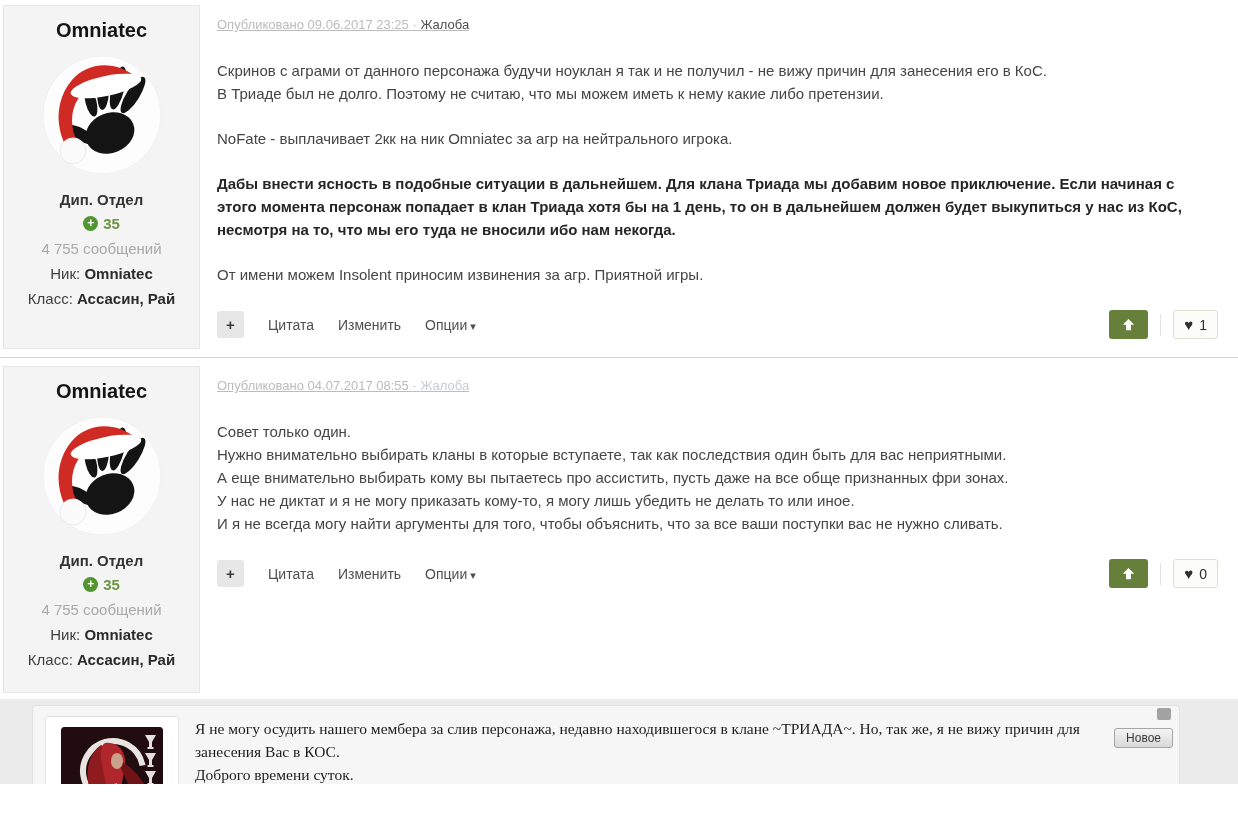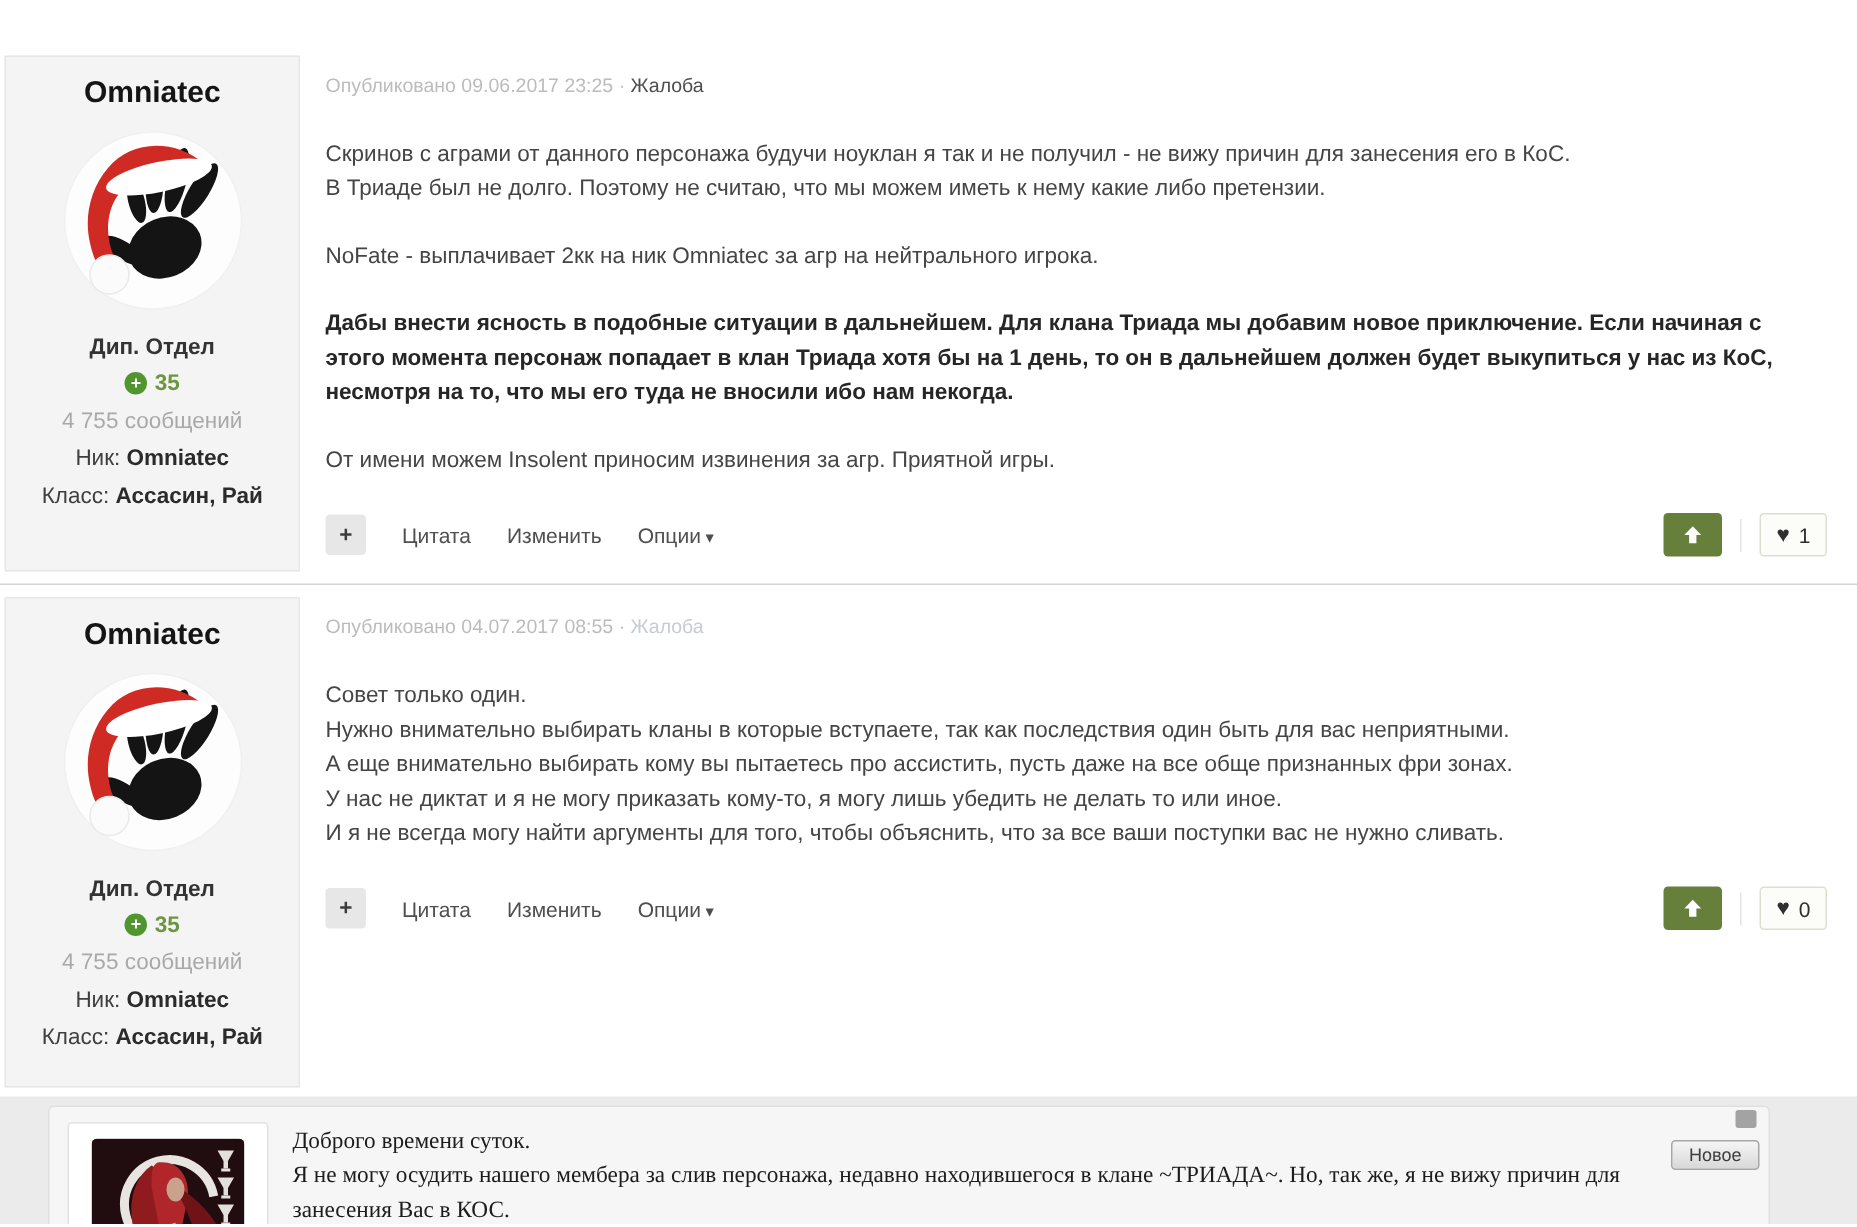--- a/index.html
+++ b/index.html
@@ -1,19 +1,19 @@
 <!DOCTYPE html>
 <html><head>
 <meta charset="utf-8">
 <style>
   * { box-sizing: border-box; }
   html,body { margin:0; padding:0; background:#ffffff; }
   .page {
     width:1238px; height:784px; overflow:hidden; position:relative;
-    background:#ffffff; font-family:"Liberation Sans", sans-serif;margin-top:32px;
+    background:#ffffff; font-family:"Liberation Sans", sans-serif;
   }
 
   
   .post { display:flex; align-items:stretch; padding:5px 0 6px 3px; }
   .author-pane {
     width:197px; min-width:197px; background:#f4f4f4; border:1px solid #e7e7e7;
     text-align:center; padding:13px 4px 16px;
   }
   .author-name { font-size:20px; font-weight:bold; color:#151515; margin-bottom:13px; }
   .avatar-wrap { width:120px; height:120px; margin:0 auto 16px; border-radius:50%; overflow:hidden; }
@@ -22,21 +22,21 @@
   .rep-icon {
     width:15px; height:15px; border-radius:50%; background:#51952e; color:#ffffff;
     font-size:12px; line-height:15px; font-weight:bold; text-align:center;
   }
   .rep-count { color:#6d9440; font-weight:bold; font-size:15px; }
   .posts-count { color:#a9a9a9; font-size:15px; margin-bottom:8px; }
   .info-line { font-size:15px; color:#3f3f3f; margin-bottom:8px; }
   .info-line b { color:#2b2b2b; }
 
   .content-pane { flex:1; padding:12px 20px 0 17px; display:flex; flex-direction:column; }
-  .post-header { font-size:13px; color:#bcbcbc; margin-bottom:27px; }
+  .post-header { font-size:13px; color:#bcbcbc; margin-bottom:27px;text-decoration:underline; }
   .report-link { color:#4d4d4d; cursor:pointer; }
   .report-link.faded { color:#c6ccd2; }
   .para { font-size:15px; line-height:23px; color:#454545; margin-bottom:22px; }
   .para.bold { font-weight:bold; color:#262626; }
   .post-footer { margin-top:2px; display:flex; align-items:center; gap:24px; padding-bottom:10px; }
   .plus-btn {
     width:27px; height:27px; background:#e7e7e7; border-radius:3px; color:#3c3c3c;
     font-weight:bold; text-align:center; line-height:27px; font-size:15px; cursor:pointer;
   }
   .footer-link { font-size:14px; color:#4f4f4f; cursor:pointer; }
@@ -248,22 +248,22 @@
                 <path d="M84 26 H95 L91 33 V38 H88 V33 Z"></path>
                   <rect x="86.5" y="38" width="6" height="2"></rect>
                 <path d="M84 44 H95 L91 51 V56 H88 V51 Z"></path>
                   <rect x="86.5" y="56" width="6" height="2"></rect>
               </g>
             </svg>
           </div>
 
         </div>
         <div class="legacy-body">
+          <div class="legacy-line">Я не могу осудить нашего мембера за слив персонажа, недавно находившегося в клане ~ТРИАДА~. Но, так же, я не вижу причин для занесения Вас в КОС.</div>
           <div class="legacy-line">Доброго времени суток.</div>
-          <div class="legacy-line">Я не могу осудить нашего мембера за слив персонажа, недавно находившегося в клане ~ТРИАДА~. Но, так же, я не вижу причин для занесения Вас в КОС.</div>
           <div class="legacy-line">Закрыто.</div>
 
         </div>
       </div>
     </div>
   </div>
 
 </div>
 
 </body></html>

